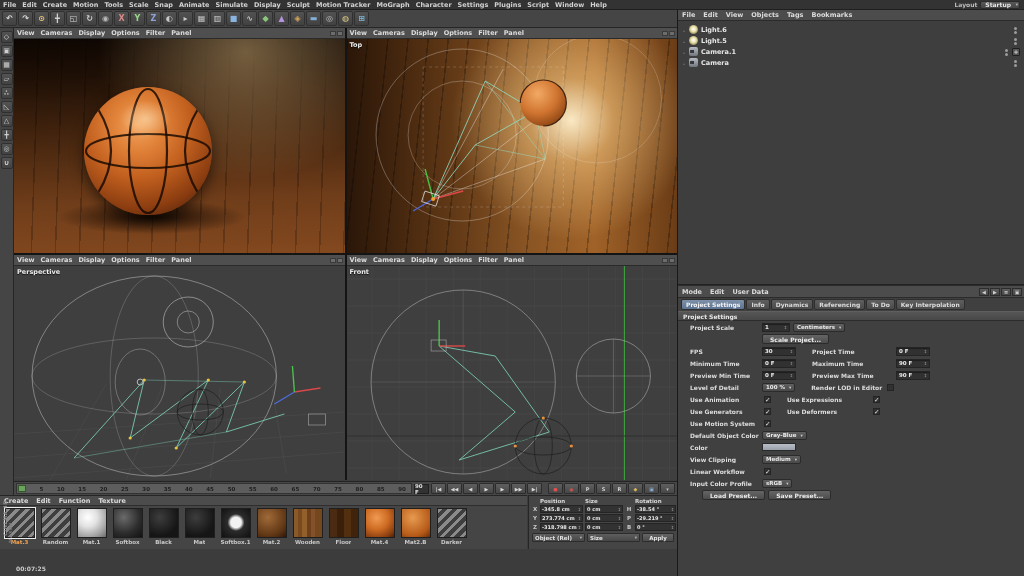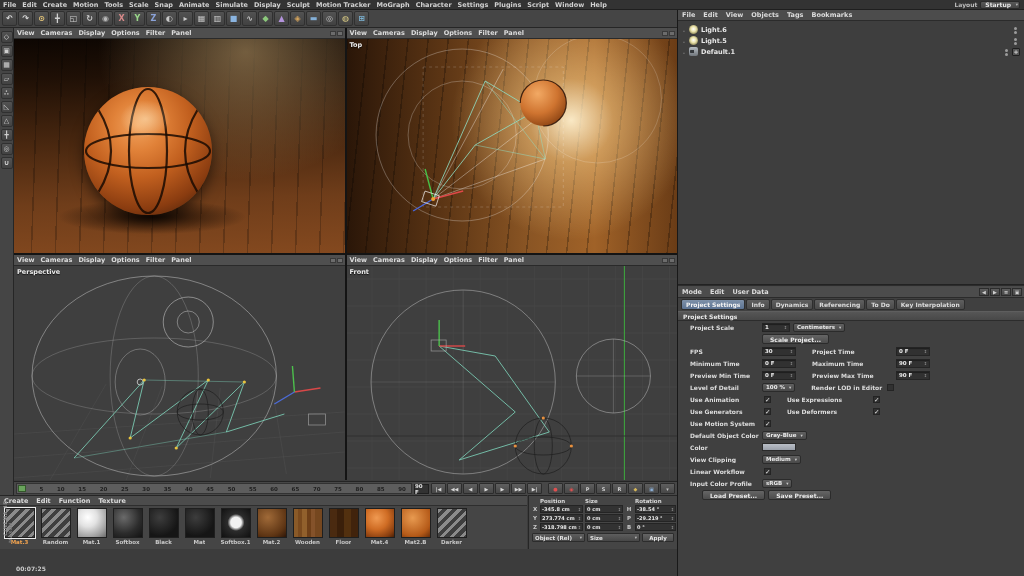--- a/index.html
+++ b/index.html
@@ -711,27 +711,37 @@
           <span class="om-name">Light.5</span>
           <span class="om-spacer"></span>
           <span class="vis-dots">
             <span class="vis-dot"></span>
             <span class="vis-dot"></span>
           </span>
         </div>
         <div class="om-row">
           <span class="om-dot">·</span>
           <span class="obj-icon oi-camera"></span>
-          <span class="om-name">Default.1</span>
+          <span class="om-name">Camera.1</span>
           <span class="om-spacer"></span>
           <span class="vis-dots">
             <span class="vis-dot"></span>
             <span class="vis-dot"></span>
           </span>
           <span class="om-tag tag-target"></span>
+        </div>
+        <div class="om-row">
+          <span class="om-dot">·</span>
+          <span class="obj-icon oi-camera"></span>
+          <span class="om-name">Camera</span>
+          <span class="om-spacer"></span>
+          <span class="vis-dots">
+            <span class="vis-dot"></span>
+            <span class="vis-dot"></span>
+          </span>
         </div>
       </div>
     <div id="panel-divider"></div>
     <div id="am-menu">
       <div id="am-menu-items" style="display:flex">
           <span class="menu-item">Mode</span>
           <span class="menu-item">Edit</span>
           <span class="menu-item">User Data</span>
         </div>
       <div id="am-menu-icons">

